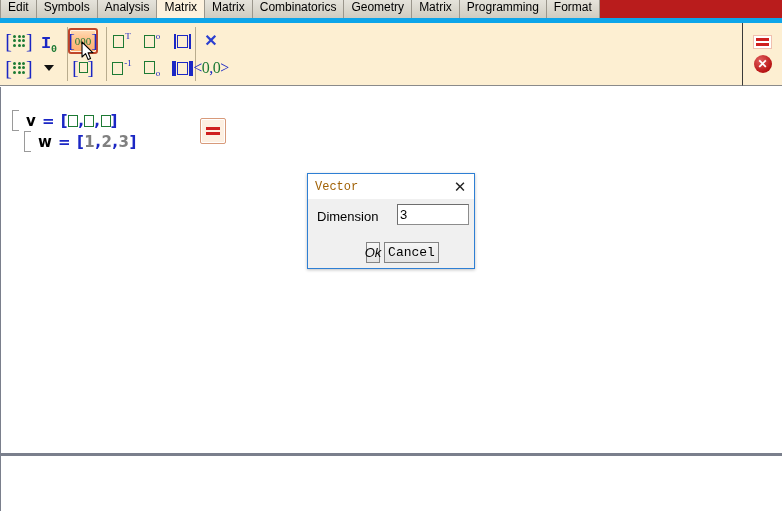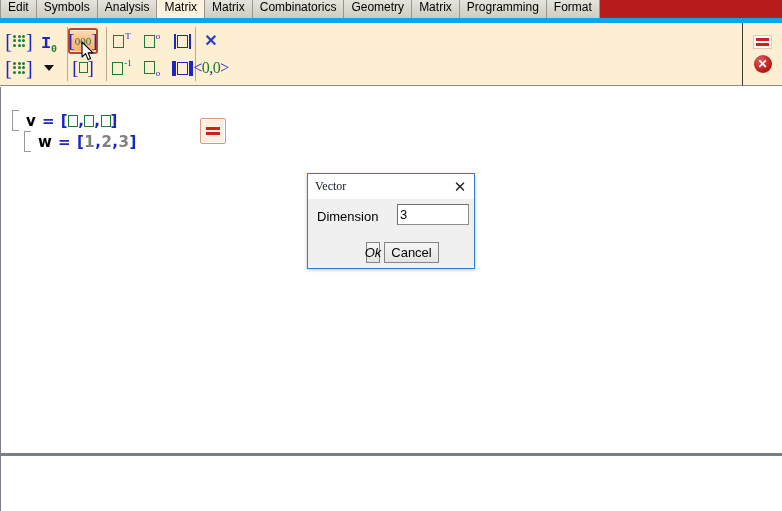--- a/index.html
+++ b/index.html
@@ -234,22 +234,22 @@
     box-shadow: 0 1px 3px rgba(0,0,0,0.25);
   }
   #dlg-title {
     height:25px;
     background:#ffffff;
     display:flex; align-items:center;
     padding:0 2px 0 7px;
     box-sizing:border-box;
   }
   #dlg-title .t {
-    font-size:12px; color:#0f172a; flex:1;
-    font-family:Liberation Serif, serif;
+    font-size:12px; color:#a16207; flex:1;
+    font-family:Liberation Mono, monospace;
   }
   #dlg-close {
     width:24px; height:22px;
     display:flex; align-items:center; justify-content:center;
     font-size:15px; color:#222; cursor:default;
     font-family:"Liberation Sans",sans-serif;
   }
   #dlg-body { position:relative; height:69px; }
   #dlg-label {
     position:absolute; left:9px; top:10px;
@@ -274,21 +274,21 @@
     background: linear-gradient(180deg,#f6f6f6 0%,#e4e4e4 100%);
     border:1px solid #848484;
     box-sizing:border-box;
     font-size:13px;
     font-family:"Liberation Sans",sans-serif;
     color:#000;
     cursor:default;
     display:flex; align-items:center; justify-content:center;
   }
   #btn-ok { left:58px; width:14px;font-style:italic; }
-  #btn-cancel { left:76px; width:55px; }
+  #btn-cancel { left:76px; width:55px;font-family:Liberation Mono, monospace; }
 
   
   #cursor {
     position:absolute; left:81px; top:41px;
     width:14px; height:21px;
     pointer-events:none;
   }
 </style>
 </head>
 <body>

